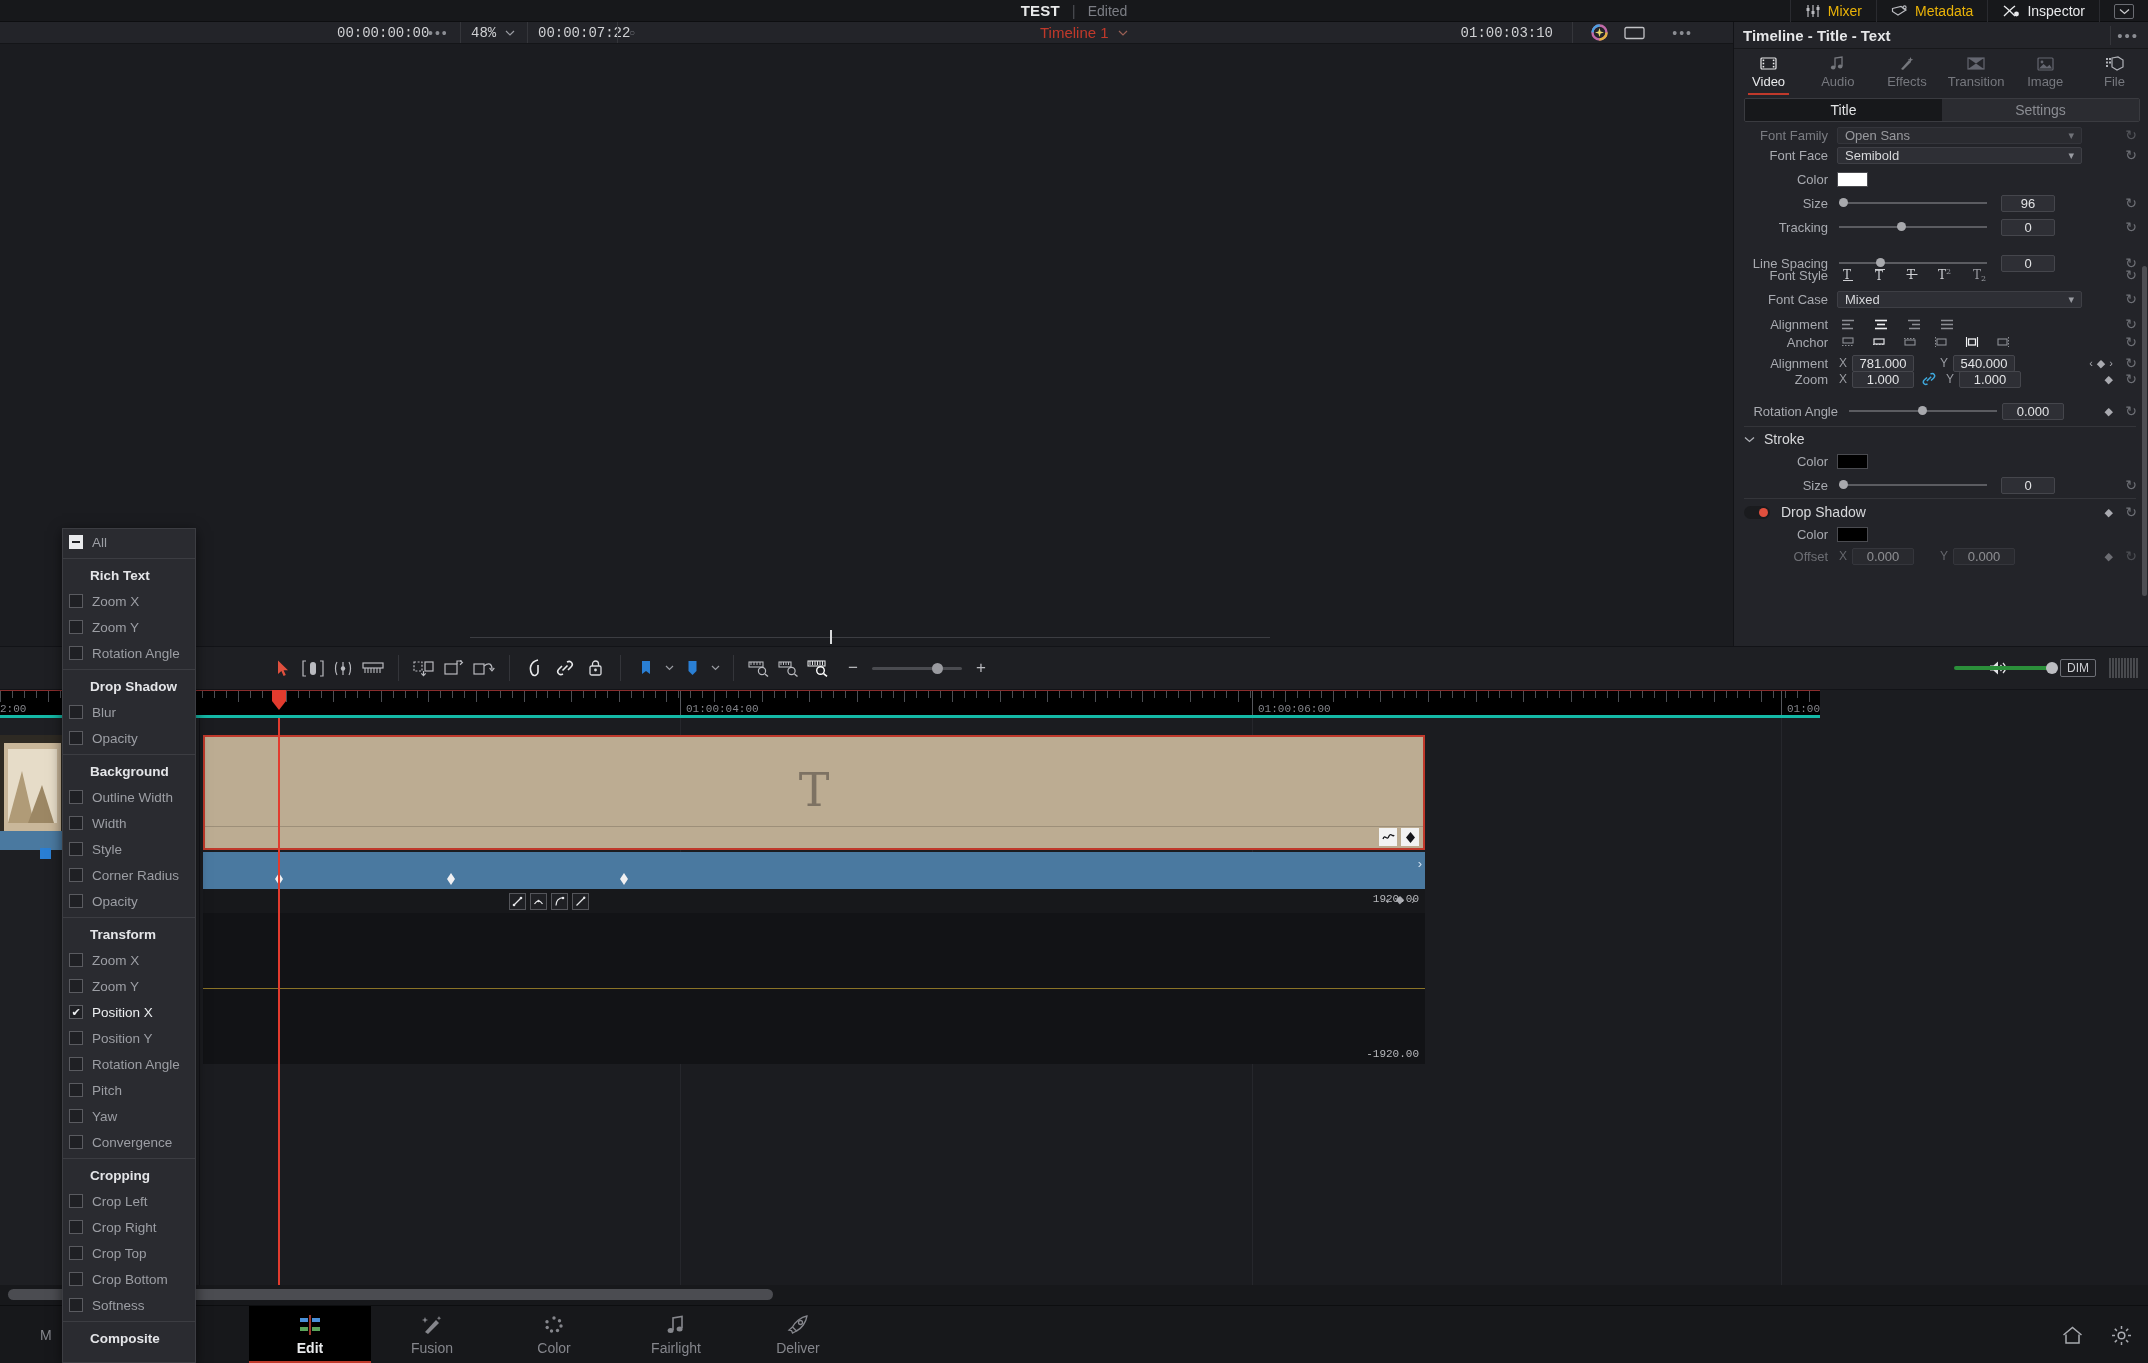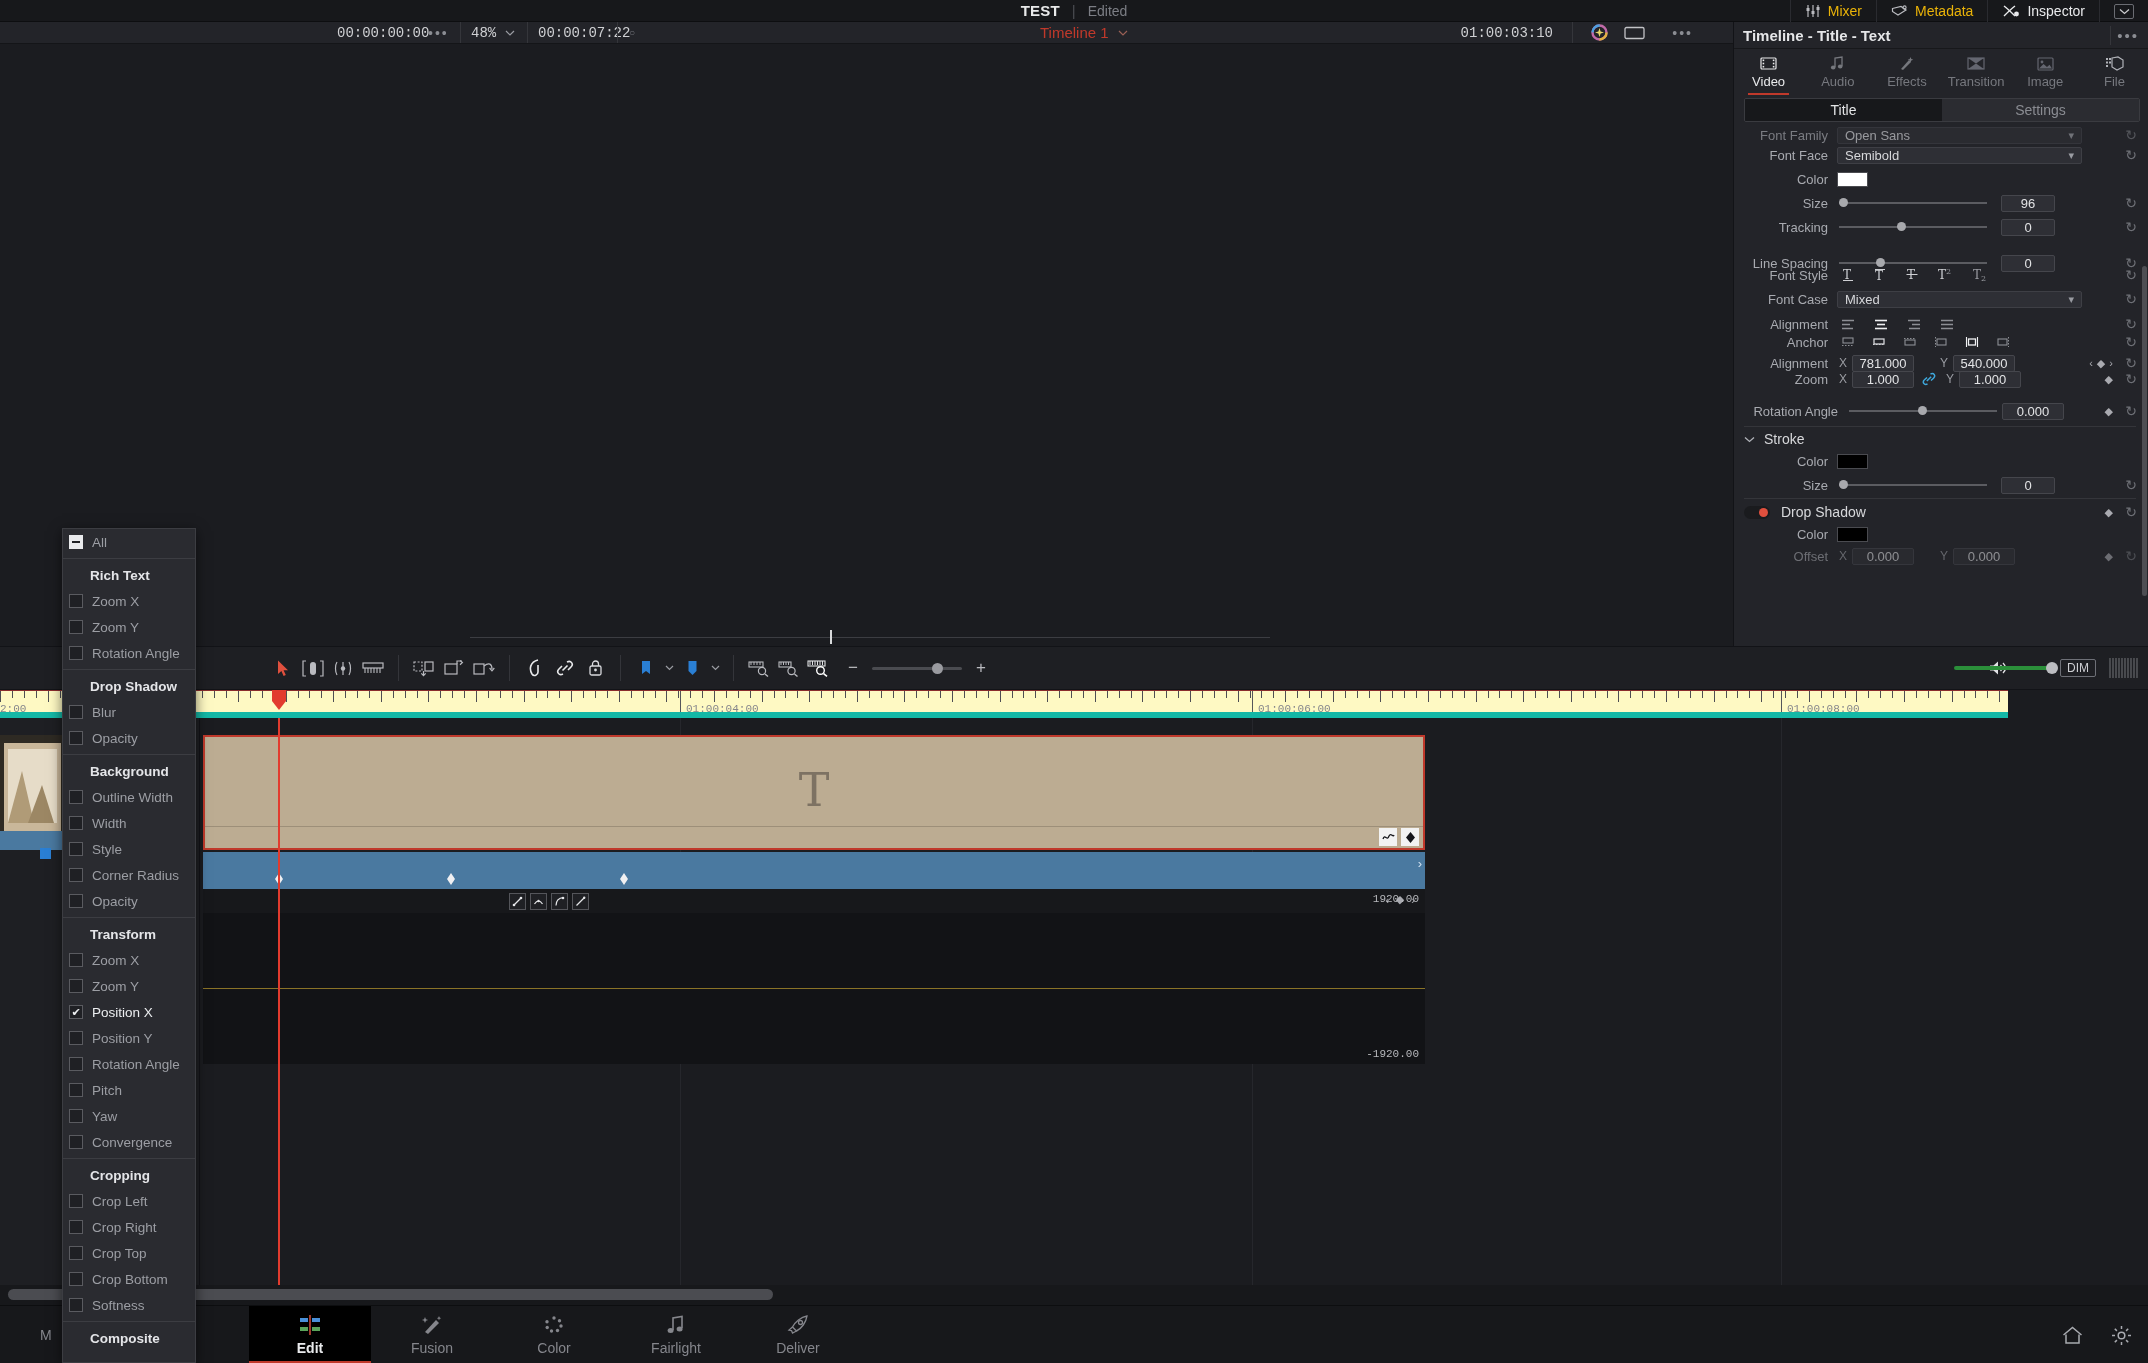--- a/index.html
+++ b/index.html
@@ -60,22 +60,22 @@
   .tsep{ width:1px; height:26px; background:#34353a; margin:0 10px;}
   .tbtn{ width:30px; height:30px; display:flex;align-items:center;justify-content:center; color:#b9babf;}
   .zoomslider{ width:90px; height:3px; background:#4a4b50; border-radius:2px; position:relative;}
   .zoomknob{ position:absolute; left:60px; top:-4px; width:11px;height:11px;border-radius:50%; background:#9a9ba0;}
   .volbar{ width:100px; height:4px; background:#2b8f3a; border-radius:2px; position:relative;}
   .volknob{ position:absolute; right:-4px; top:-4px; width:12px;height:12px;border-radius:50%; background:#bcbdc1;}
   .dimbtn{ border:1px solid #6e7077; border-radius:2px; font-size:12px; padding:1px 6px; color:#cdced2;}
 
   
   #ruler{
-    left:0; top:690px; width:2008px; height:28px; background:#fef9c3;
-    border-bottom:6px solid #14b8a6; overflow:hidden;
+    left:0; top:690px; width:1820px; height:28px; background:#000000;
+    border-bottom:3px solid #14b8a6; overflow:hidden;
   }
   #ruler .redline{ position:absolute;left:0;top:0;width:2148px;height:1px;background:#8a2d2d;}
   #ruler .tick{ position:absolute; top:1px; width:1px; background:#4d4e53;}
   #ruler .tcl{ position:absolute; top:13px; font-size:11px; color:#85868c; font-family:"Liberation Mono",monospace;}
   #ruler .major{ position:absolute; top:1px; width:1px; height:27px; background:#55565b;}
 
   
   #tlbody{ left:0; top:718px; width:2148px; height:567px; background:#1b1c20; overflow:hidden;}
   #trackhead{ position:absolute; left:0; top:0; width:200px; height:567px; background:#1e1f23; border-right:1px solid #121317;}
 

